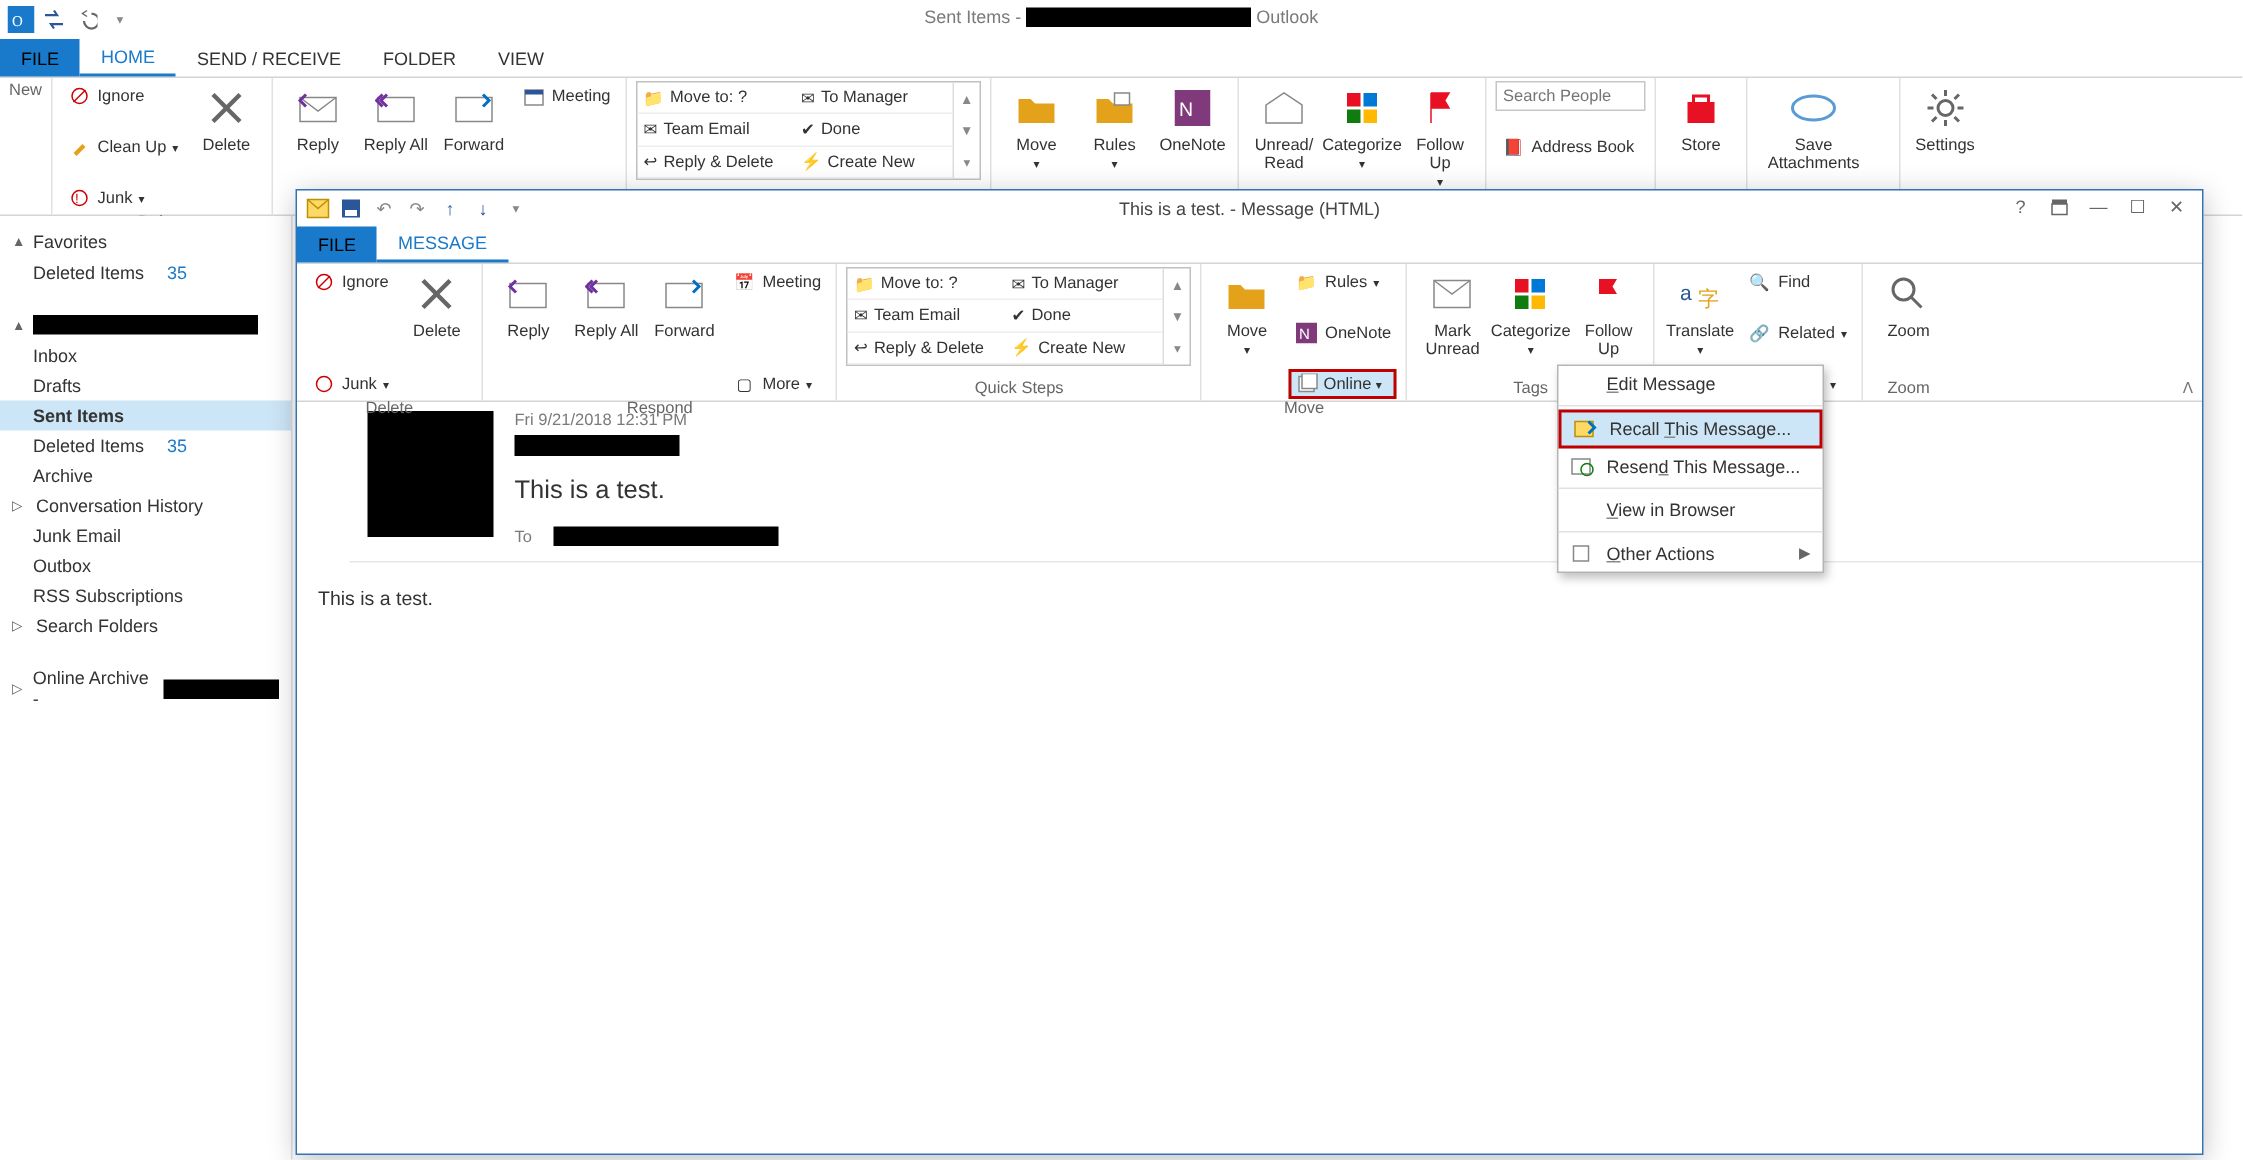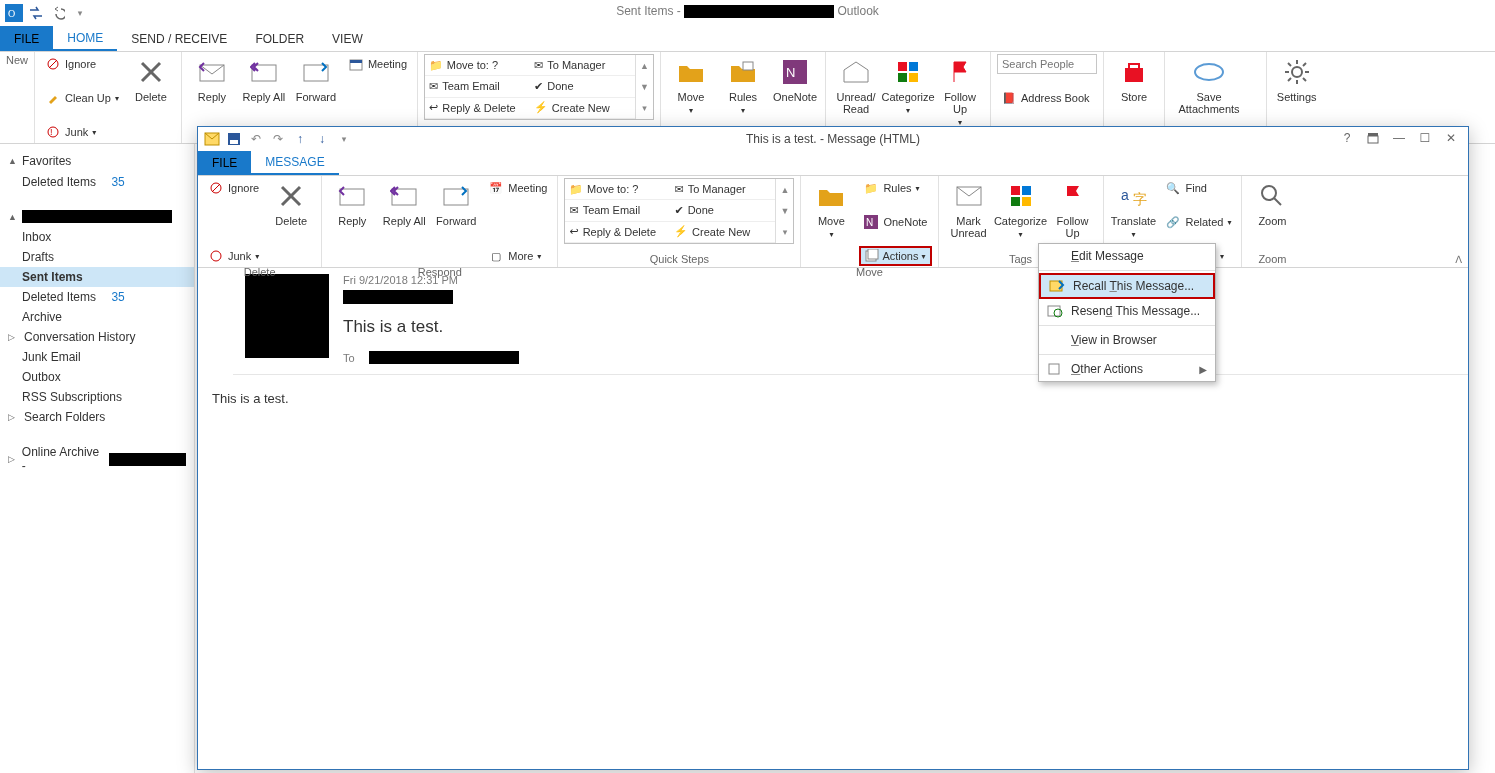--- a/index.html
+++ b/index.html
@@ -609,21 +609,21 @@
               </span>
               <span>OneNote</span>
             </div>
           <div class="actions-btn">
               <span class="ic">
                 <svg width="14" height="14">
                   <rect x="1" y="2" width="10" height="10" fill="#fff" stroke="#888"></rect>
                   <rect x="3" y="0" width="10" height="10" fill="#fff" stroke="#888"></rect>
                 </svg>
               </span>
-              <span>Actions</span>
+              <span>Online</span>
               <span style="font-size:8px;">▾</span>
             </div>
         </div>
       </div>
       <div class="group-label">Move</div>
     </div>
 
     <div class="group" style="position:relative;">
       <div class="group-content">
         <div class="big-btn">

